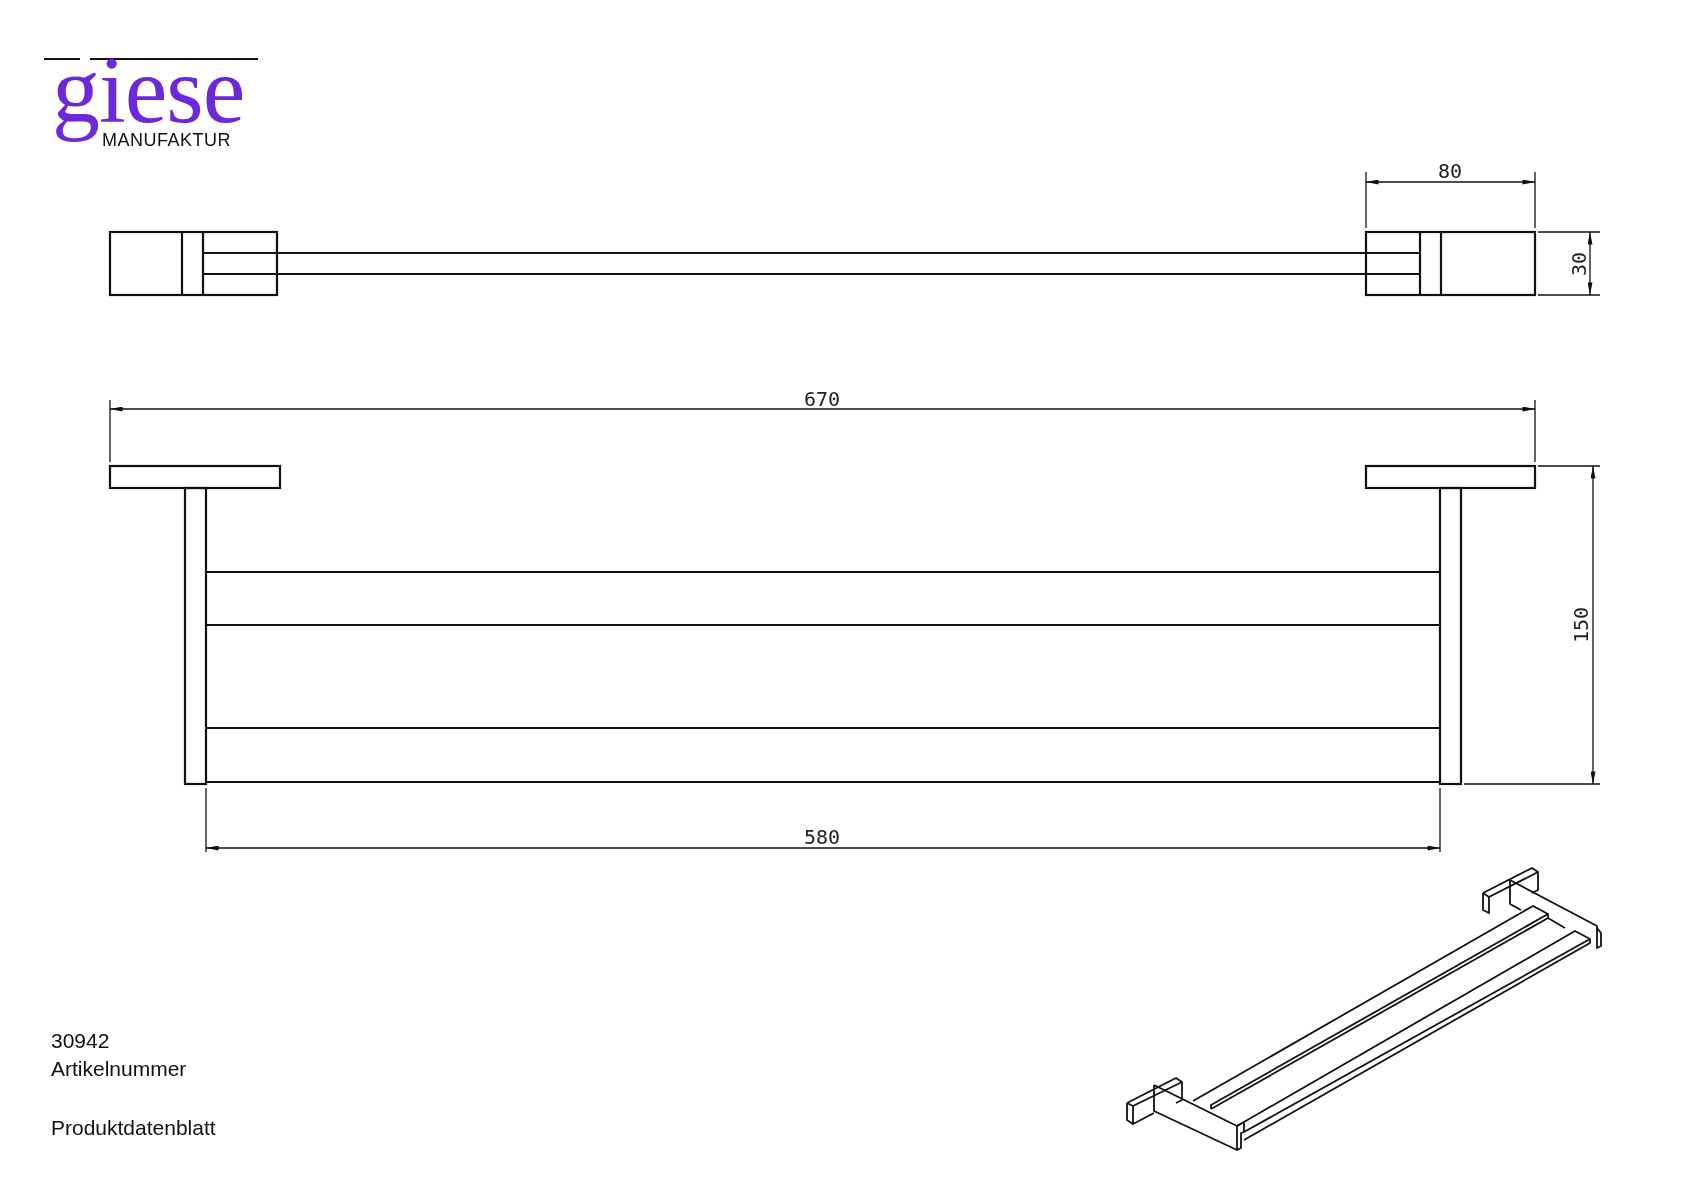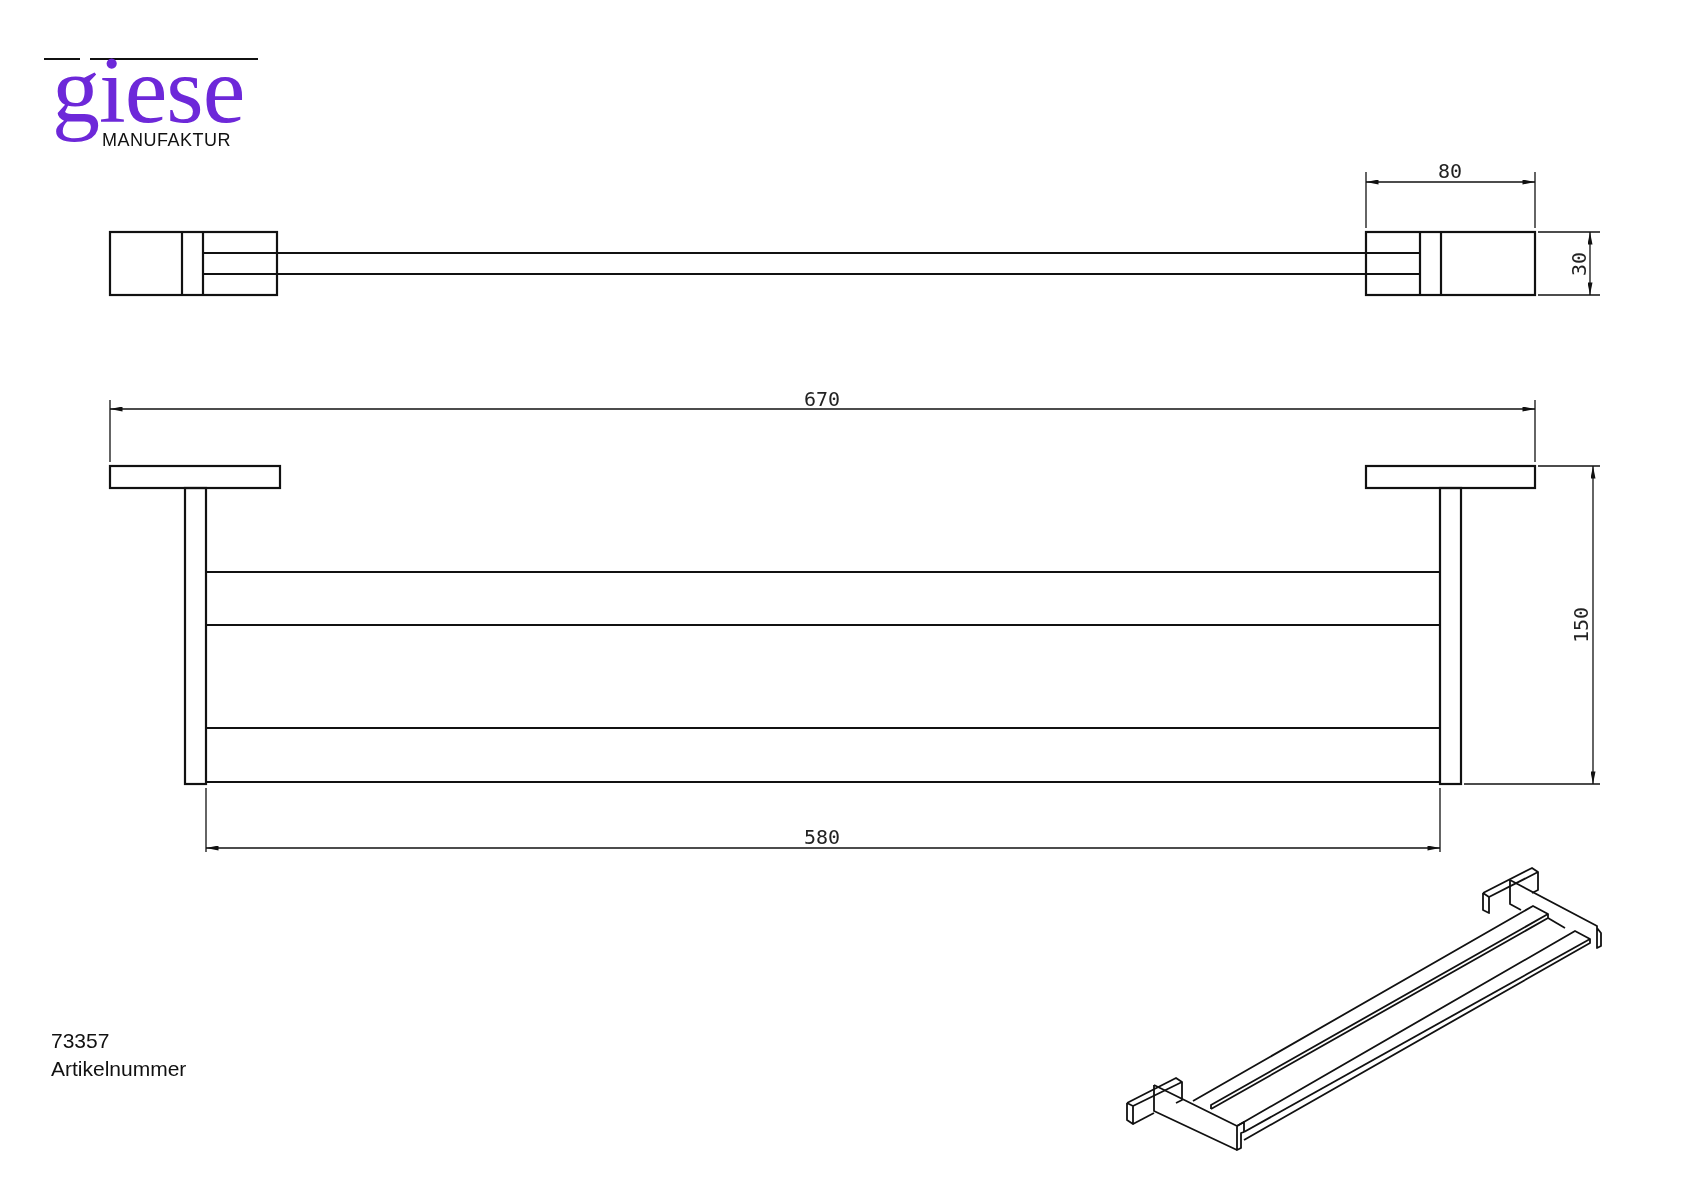--- a/index.html
+++ b/index.html
@@ -112,17 +112,18 @@
     <path d="M1193,1101 L1533,906 L1548,914 L1548,918 L1211,1109"></path>
     <path d="M1211,1109 L1211,1105 L1548,914"></path>
 
     <path d="M1237,1126 L1575,931 L1590,939 L1590,943 L1244,1140"></path>
     <path d="M1244,1132 L1590,939"></path>
     <path d="M1548,918 L1565,928"></path>
   </g>
 </svg>
 
 <div class="info info-a">
-  <div>73357</div>
+  <div>30942</div>
   <div>Artikelnummer</div>
 </div>
 <div class="info info-b">
+  <div>Produktdatenblatt</div>
 </div>
 
 </body></html>

